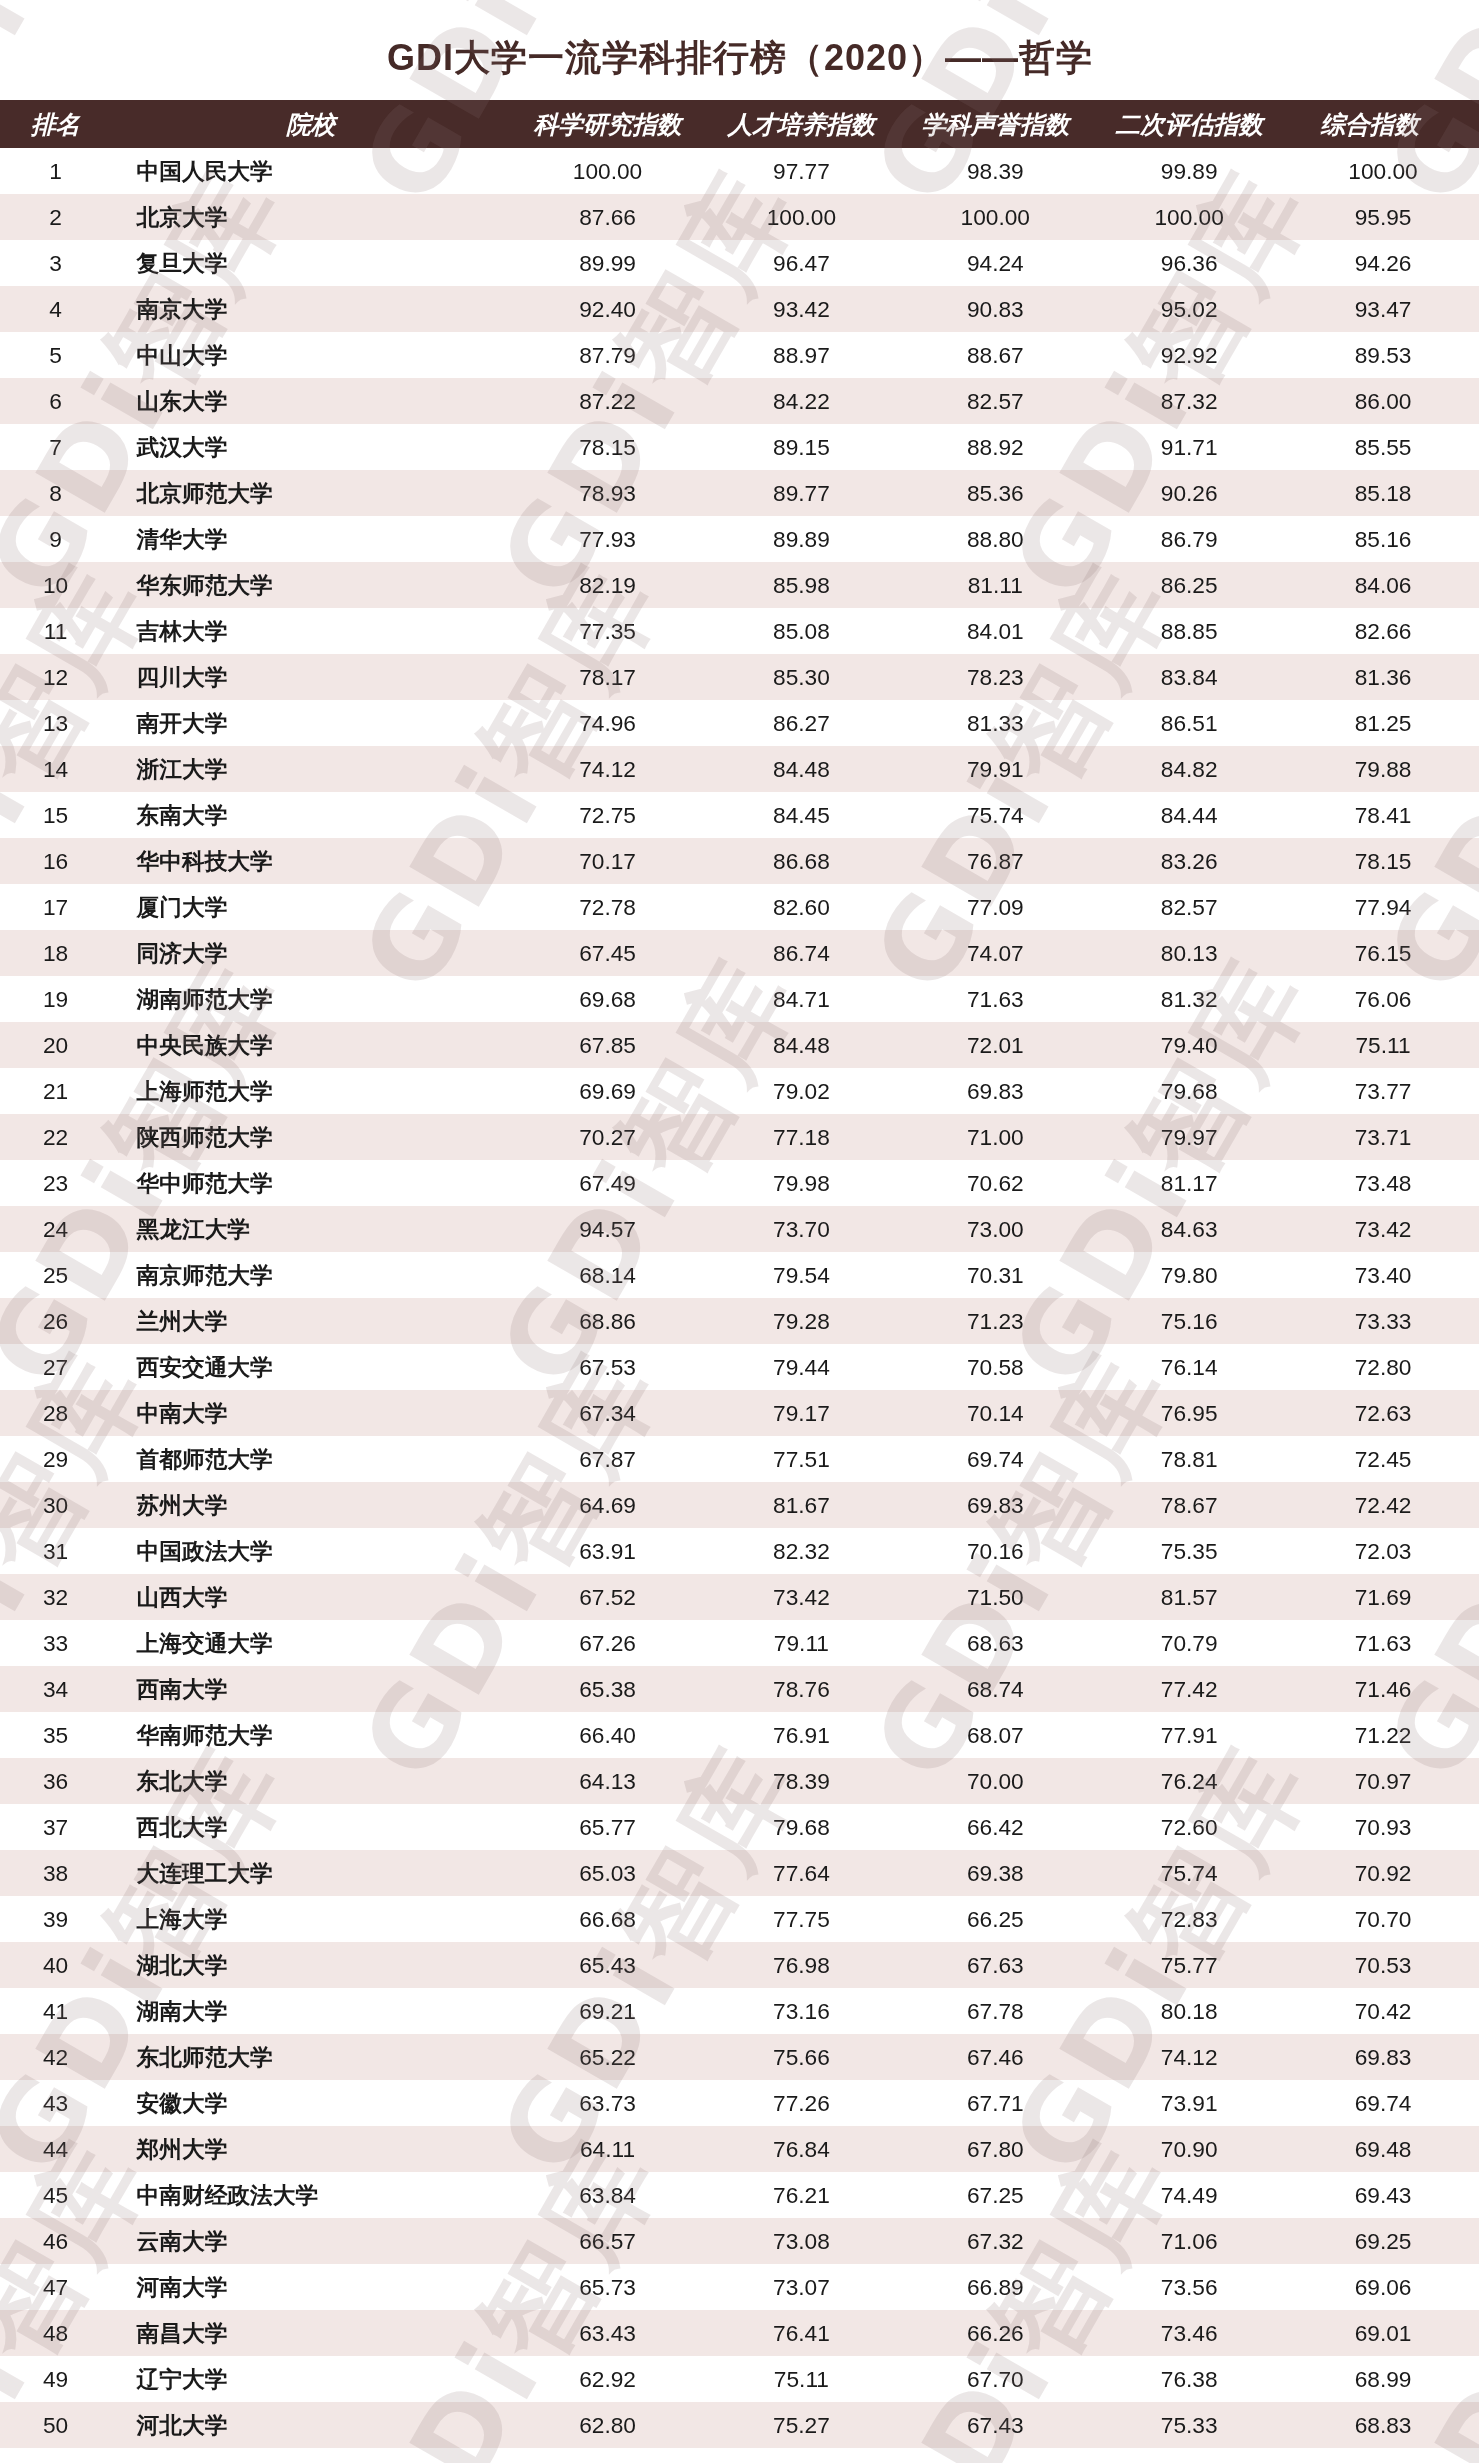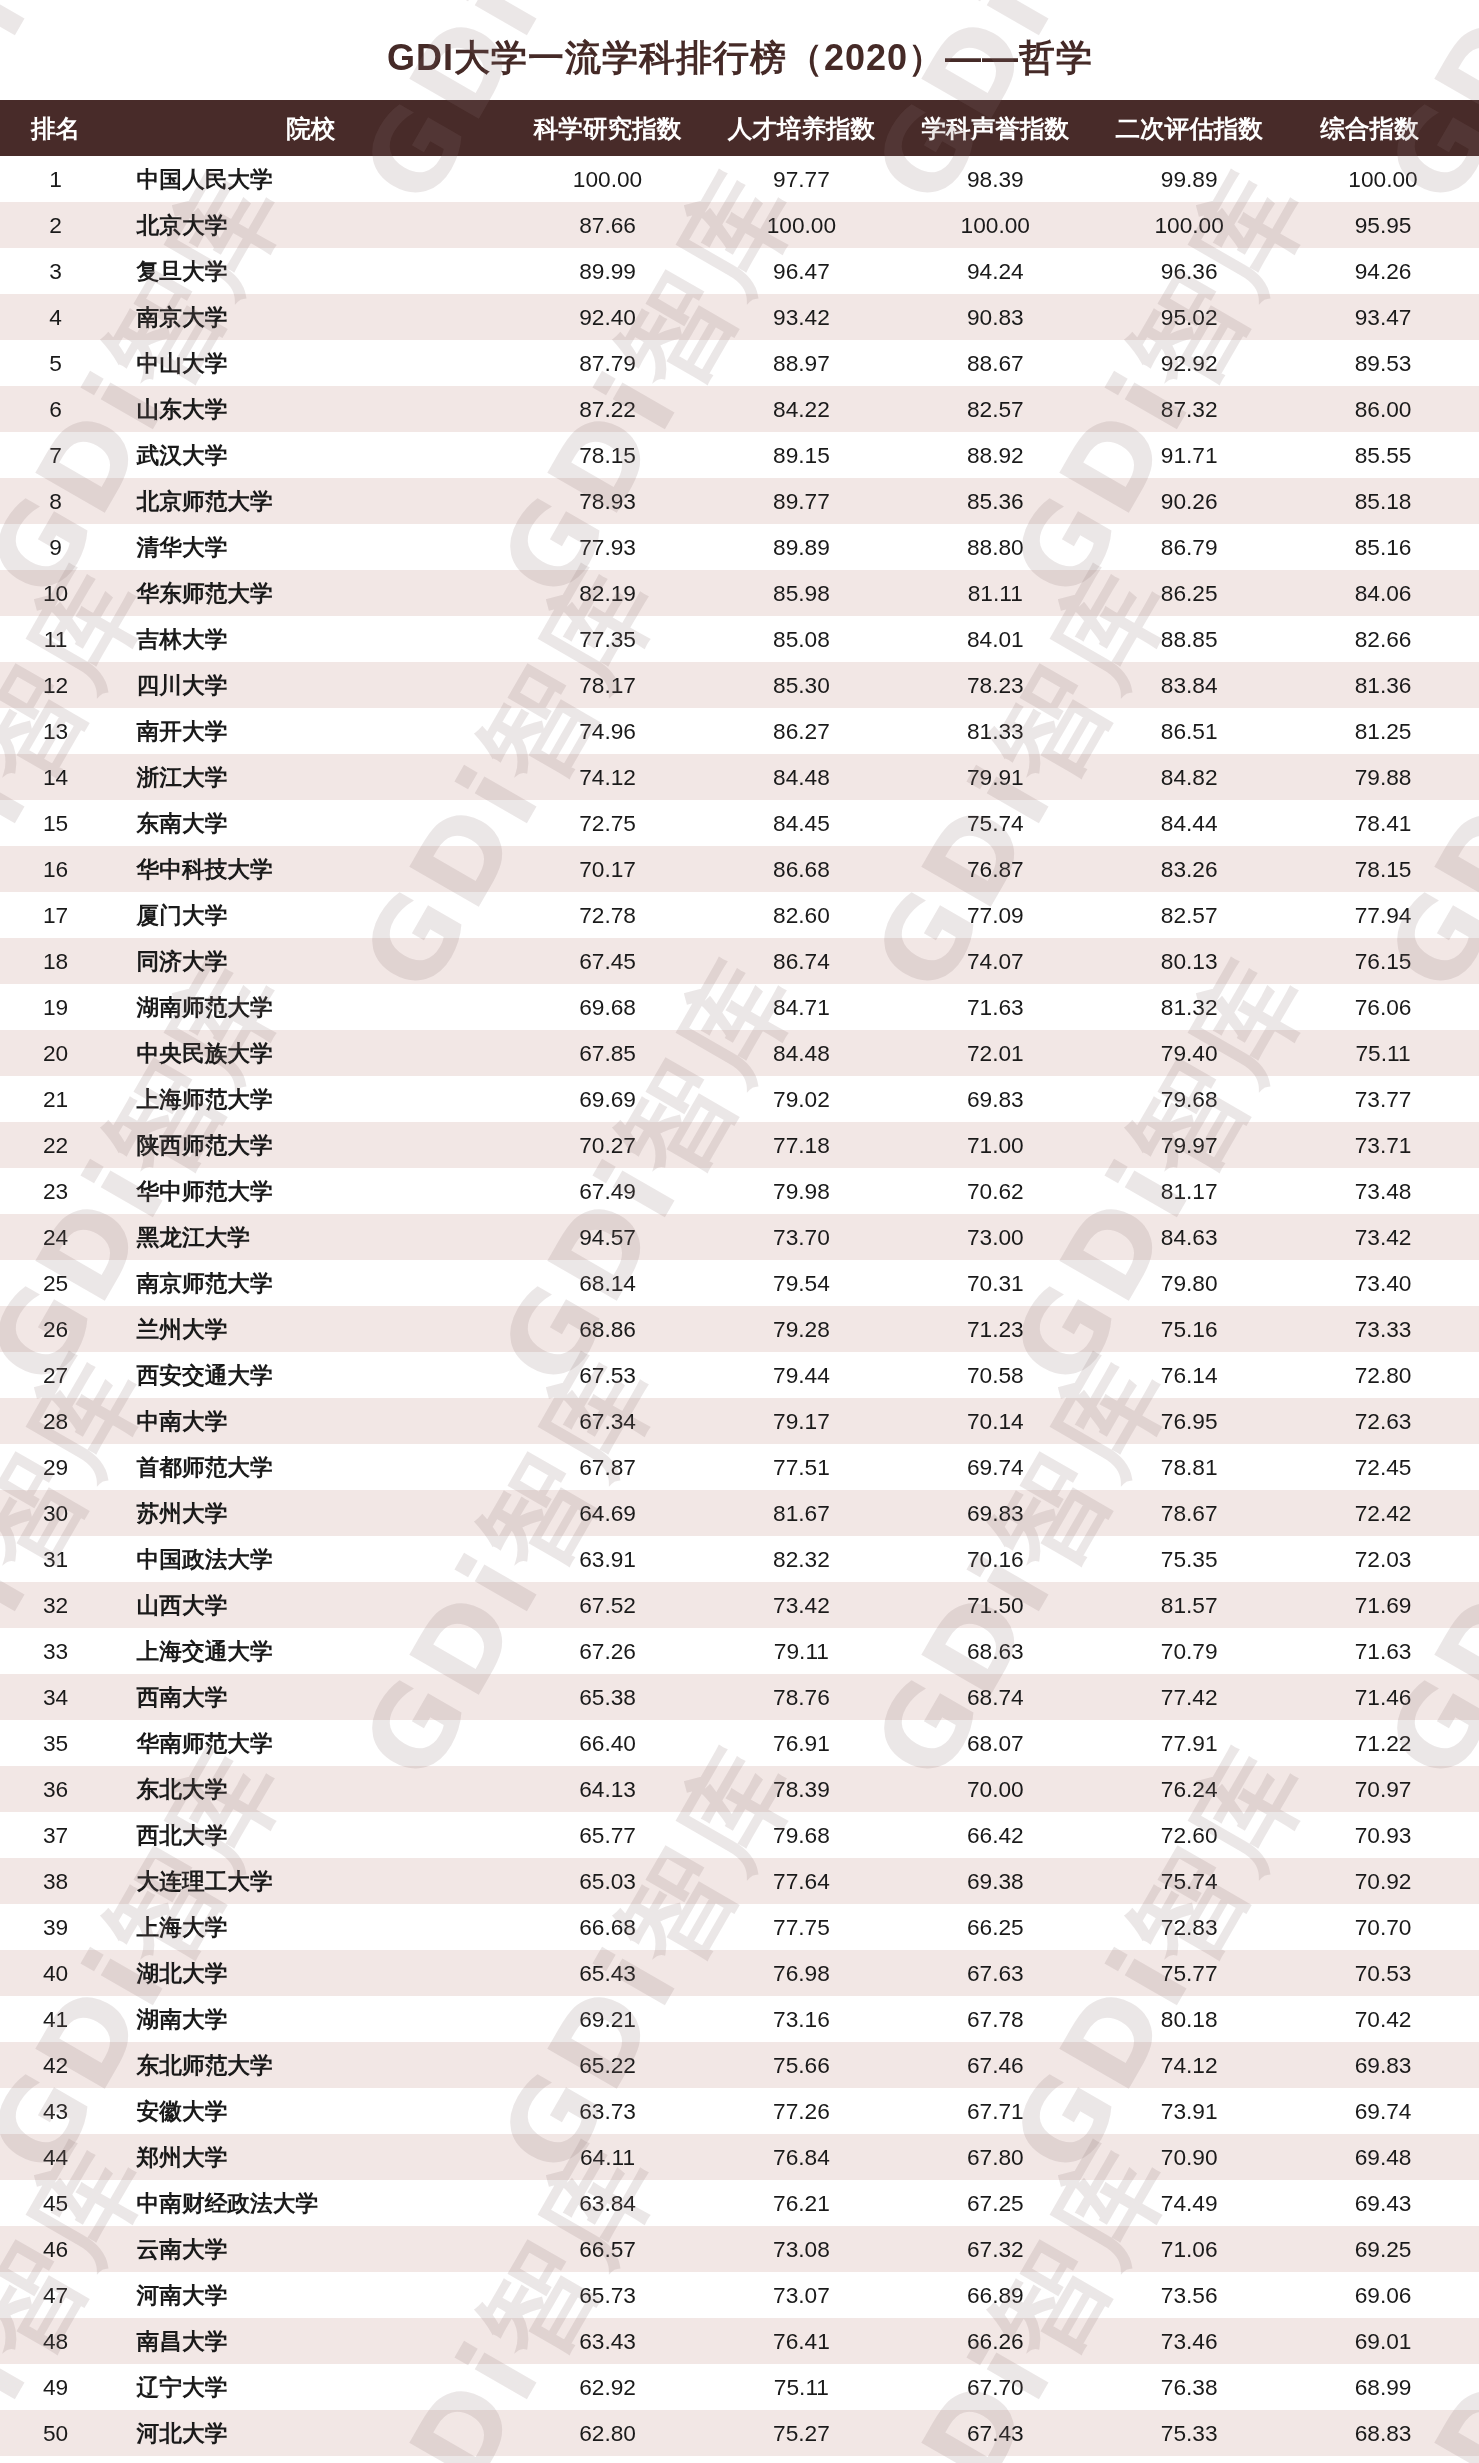--- a/index.html
+++ b/index.html
@@ -32,22 +32,23 @@
   }
   table.rank-table{
     width:1480px;
     border-collapse:collapse;
     table-layout:fixed;
   }
   col.c0{width:7.5%;}
   col.c1{width:27%;}
   col.c2,col.c3,col.c4,col.c5,col.c6{width:13.1%;}
   thead tr{
-    height:56px;
+    height:48px;
     background:var(--header-bg);
+    font-style:italic;
   }
   thead th{
     color:var(--header-text);
     font-size:24.6px;
     font-weight:bold;
     text-align:center;
     vertical-align:middle;
     white-space:nowrap;
   }
   thead th.c6{padding-right:27px;}

